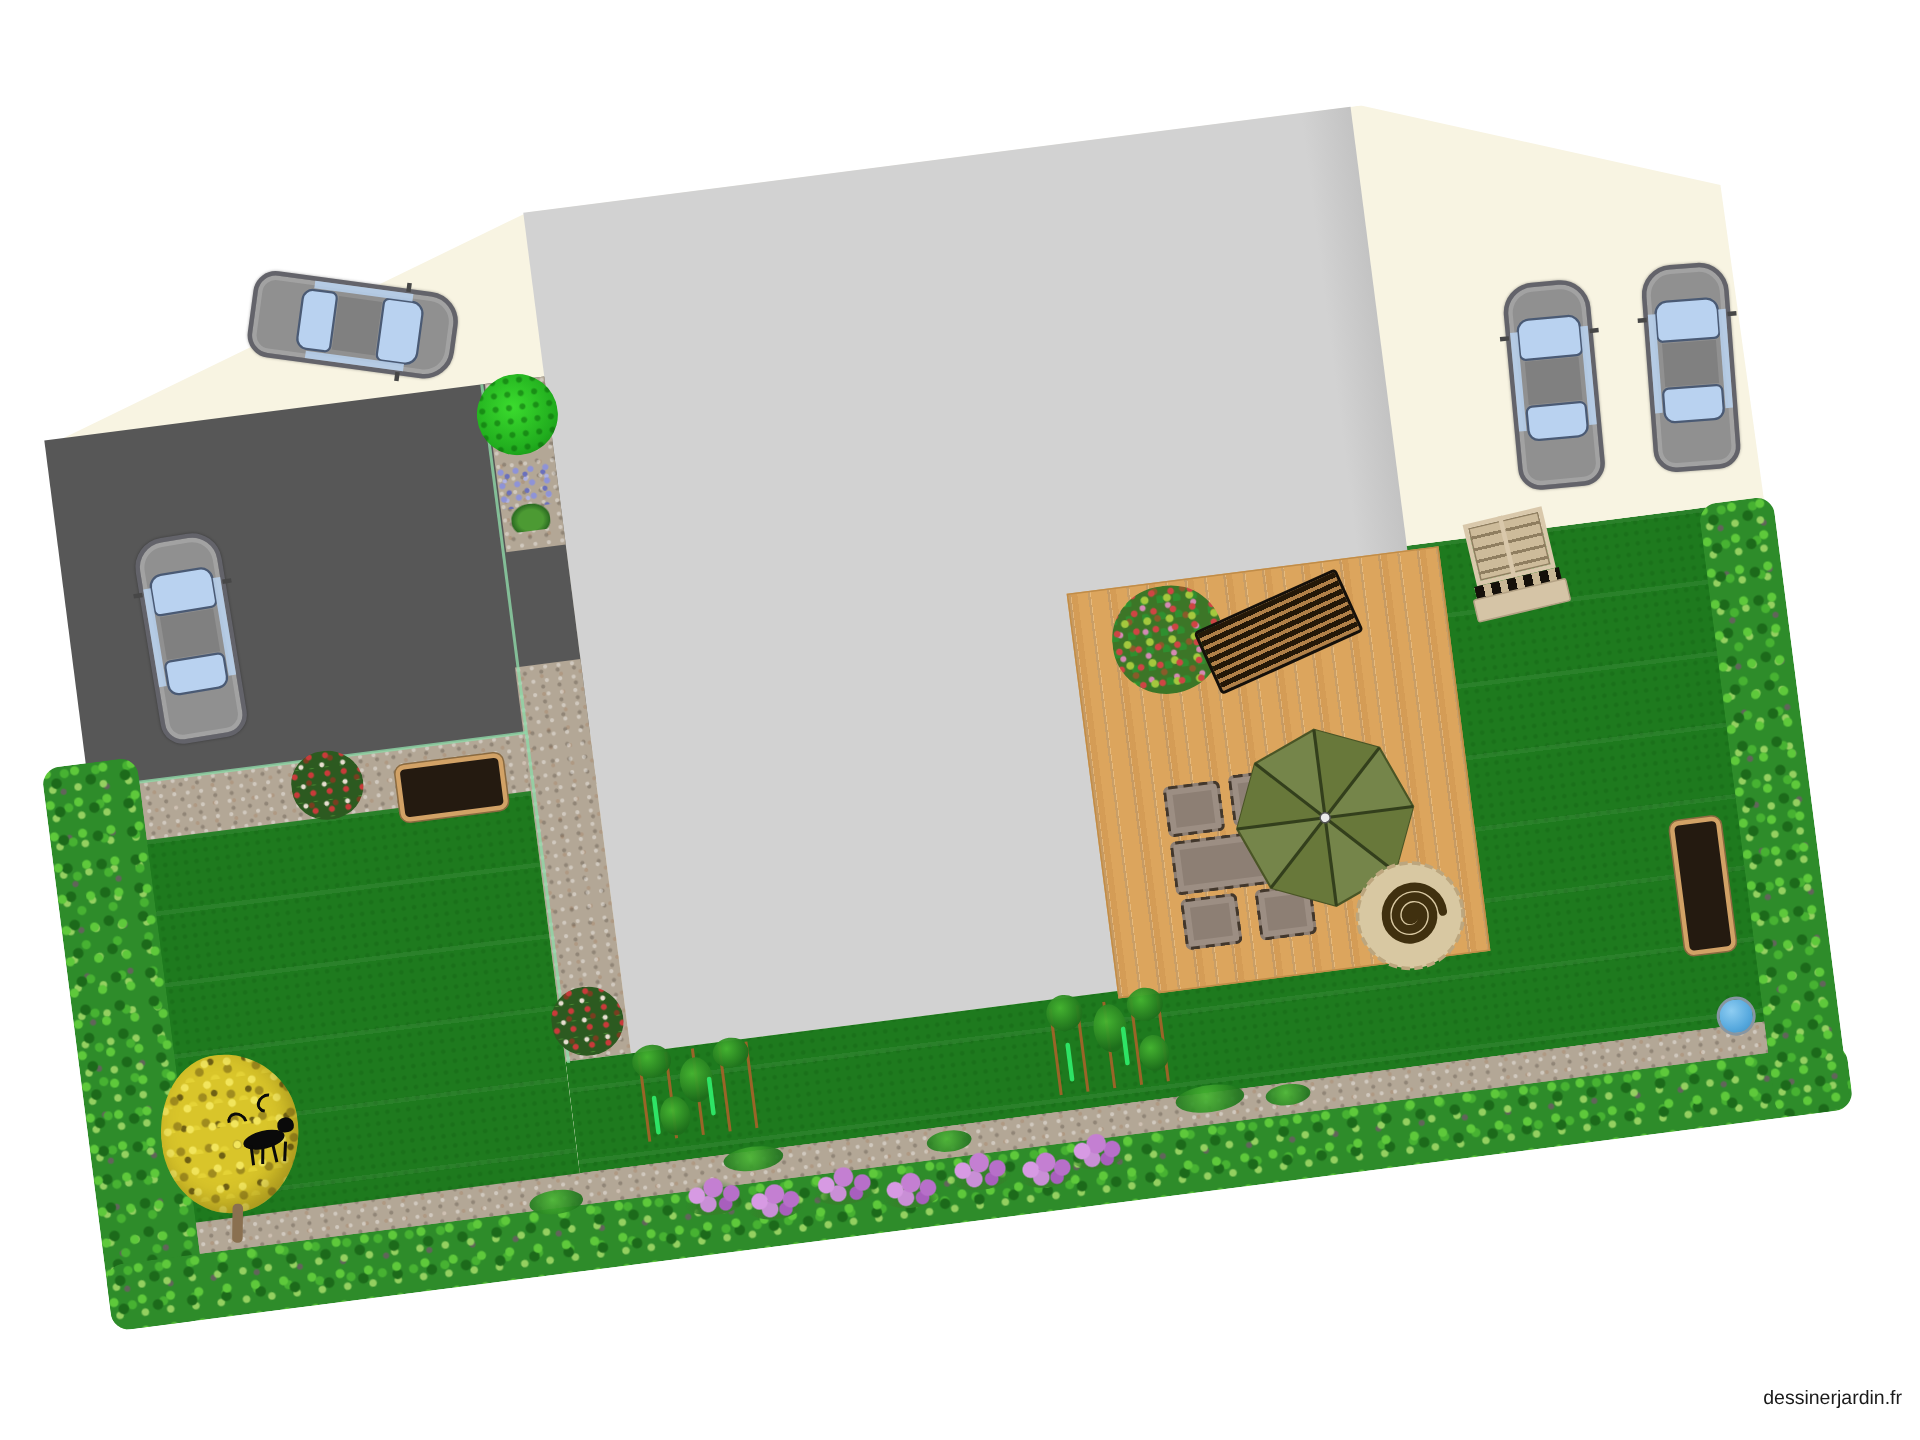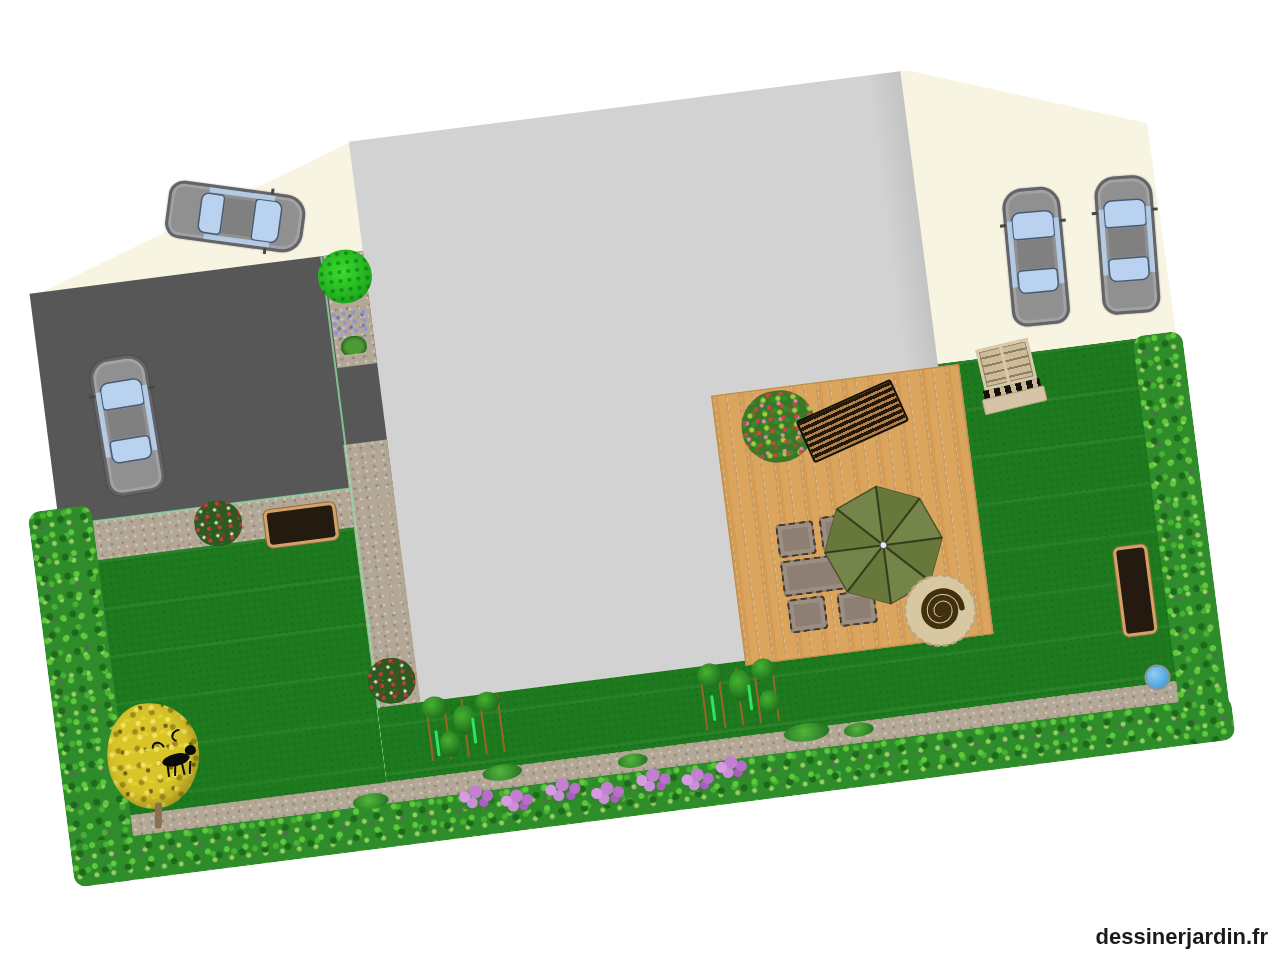--- a/index.html
+++ b/index.html
@@ -122,21 +122,21 @@
   .ball{border-radius:50%;border:2px solid #8796a2;
         background:radial-gradient(circle at 38% 32%, #8ecdf2, var(--ball,#57a9de) 60%, #3d8ec4);}
 
   
   .dog .b{left:6px;top:18px;width:28px;height:12px;background:#0a0a0a;border-radius:50%;transform:rotate(-6deg);}
   .dog .h{left:30px;top:11px;width:11px;height:10px;background:#0a0a0a;border-radius:50% 50% 40% 40%;}
   .dog .leg{width:2px;height:13px;background:#0a0a0a;top:27px;}
   .dog .curl{width:14px;height:12px;border:2px solid #0a0a0a;border-radius:50%;
              border-bottom-color:transparent;border-right-color:transparent;background:transparent;}
 
-  .watermark{position:absolute;right:12px;top:924px;font-size:22px;color:#1a1a1a;letter-spacing:0;font-weight:bold;}
+  .watermark{position:absolute;right:12px;top:924px;font-size:13px;color:#1a1a1a;letter-spacing:0;}
 </style>
 </head>
 <body>
 
 <div class="page">
   <div class="scene">
 
     <div class="cream" style="left:-10px;top:180px;width:1150px;height:710px;
                 clip-path:polygon(15px 115px,341px 5px,901px 5px,1132px 88px,1138px 695px,10px 700px);"></div>
     <div class="house" style="left:328px;top:185px;width:556px;height:565px;"></div>

